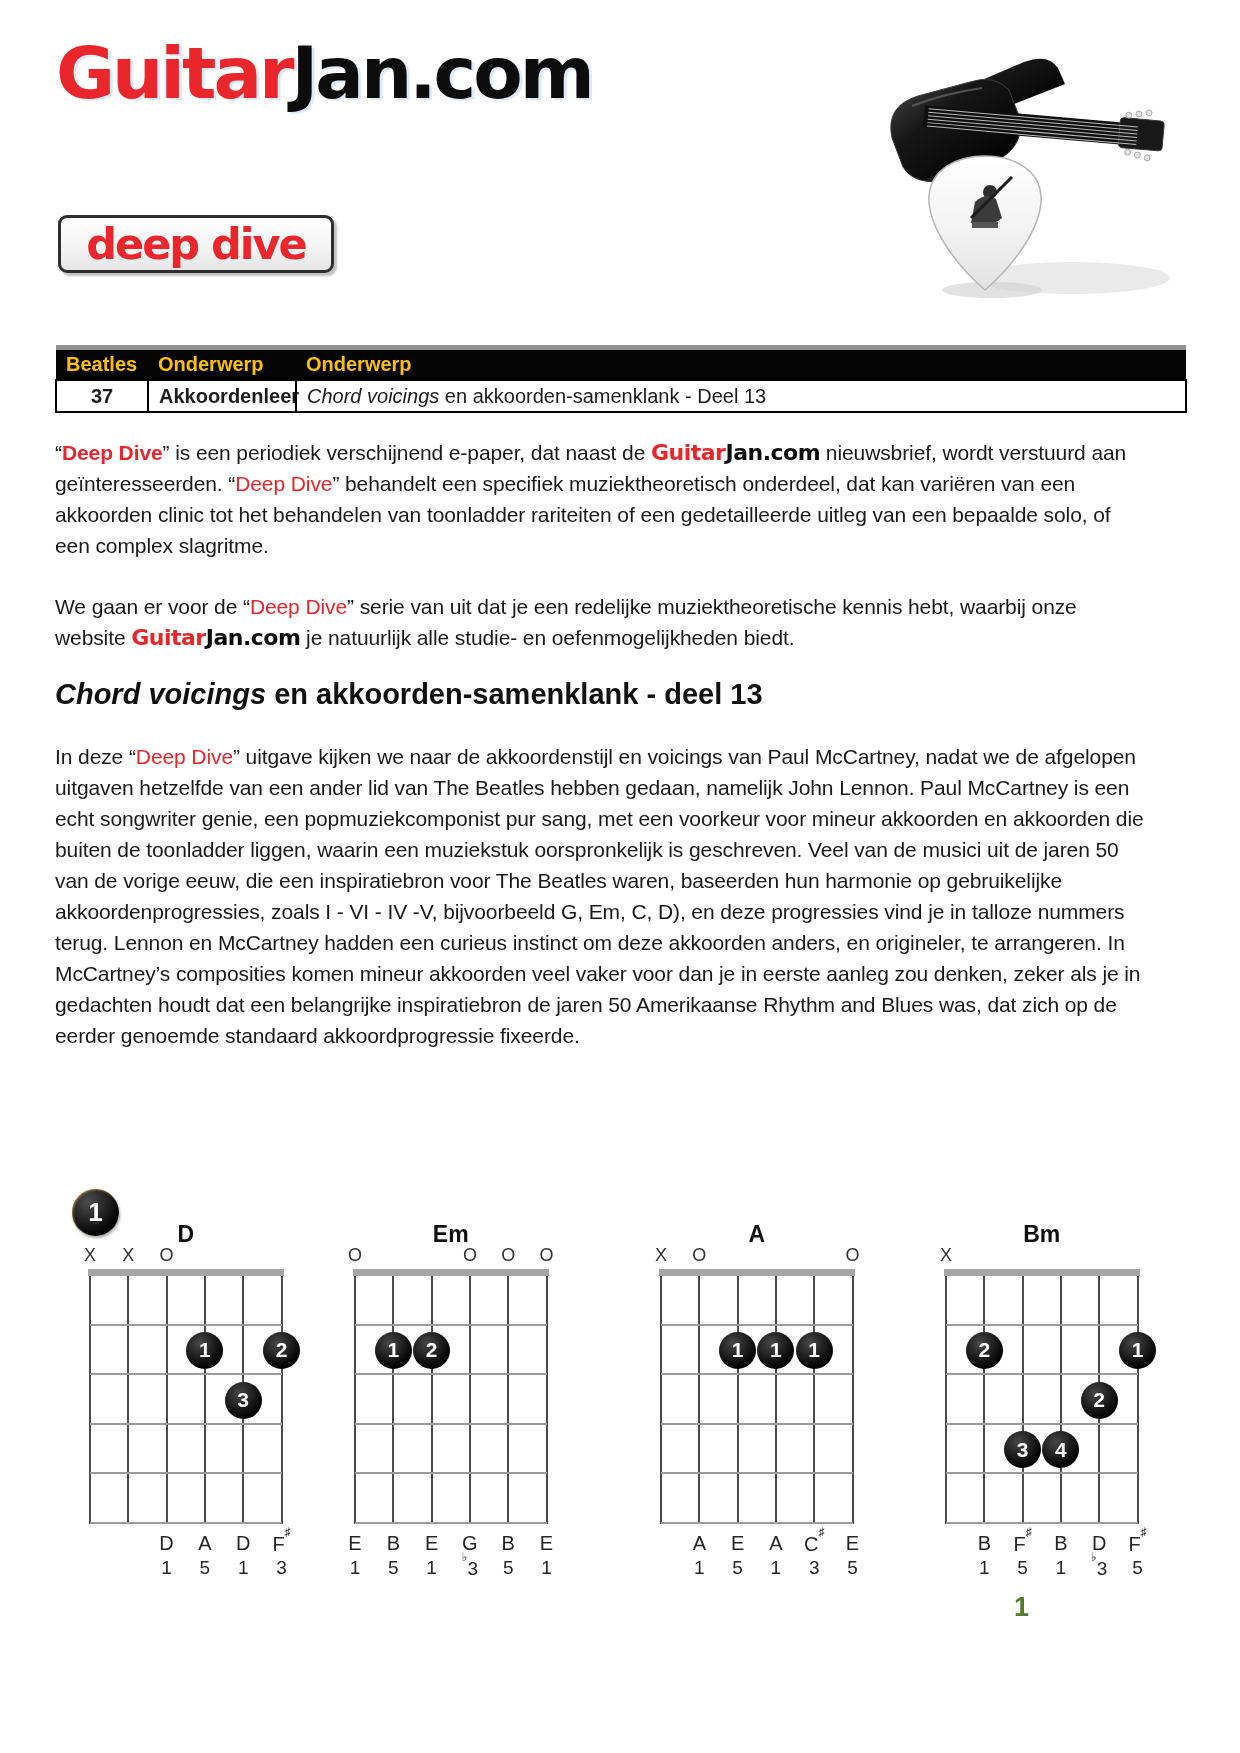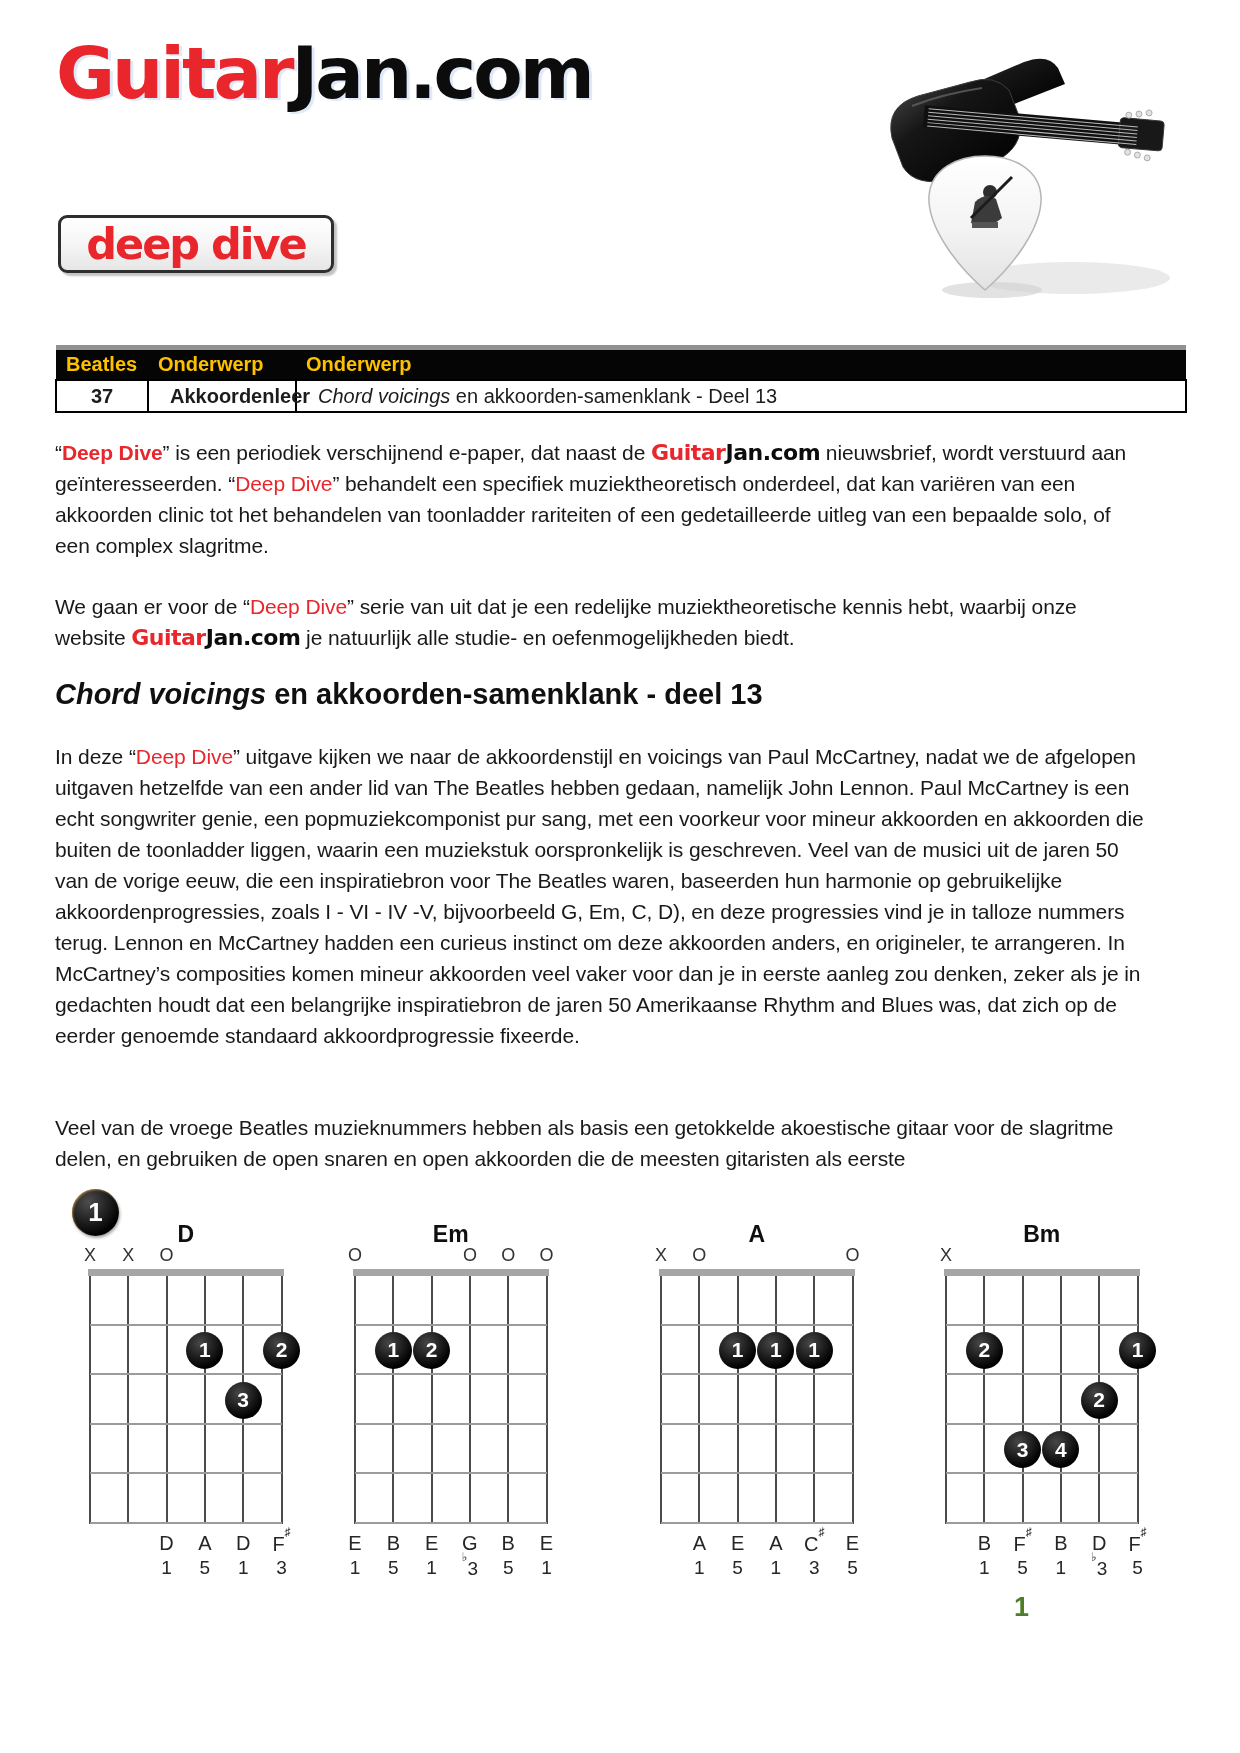--- a/index.html
+++ b/index.html
@@ -21,21 +21,21 @@
         box-shadow:3px 3px 2px #c3c3c3;display:flex;align-items:center;justify-content:center}
   .badge-box span{font-family:"DejaVu Sans",sans-serif;font-weight:bold;font-size:43px;
         letter-spacing:-2px;color:#e8262b}
   .guitar-art{position:absolute;left:872px;top:46px}
 
   
   .issue-table{position:absolute;left:55px;top:345px;width:1132px;border-collapse:collapse;
         font-size:20px;table-layout:fixed}
   .issue-table th{background:#050505;color:#ffc000;text-align:left;font-weight:bold;
         padding:3px 10px;height:28px;border-top:5px solid #919191}
-  .issue-table td{border:2px solid #000;background:#fff;height:32px;padding:2px 21px}
+  .issue-table td{border:2px solid #000;background:#fff;height:32px;padding:2px 10px}
   .issue-table td.c1{text-align:center;font-weight:bold}
   .issue-table td.c2{font-weight:bold}
   .it{font-style:italic}
 
   
   .para{position:absolute;left:55px;width:1092px;font-size:21px;line-height:31px;
         letter-spacing:-.1px;color:#191919}
   #p1{top:437px} #p2{top:591px} #p3{top:741px} #p4{top:1112px}
   .run-red{color:#e8262b}
   .run-bold{font-weight:bold}
@@ -153,21 +153,20 @@
       </tr>
     </tbody>
   </table>
 
   <div class="para" id="p1"><span>“</span><span class="run-red run-bold">Deep Dive</span><span>” is een periodiek verschijnend e-paper, dat naast de </span><span class="run-logo run-logo-red">Guitar</span><span class="run-logo run-logo-black">Jan.com</span><span> nieuwsbrief, wordt verstuurd aan geïnteresseerden. “</span><span class="run-red">Deep Dive</span><span>” behandelt een specifiek muziektheoretisch onderdeel, dat kan variëren van een akkoorden clinic tot het behandelen van toonladder rariteiten of een gedetailleerde uitleg van een bepaalde solo, of een complex slagritme.</span></div>
   <div class="para" id="p2"><span>We gaan er voor de “</span><span class="run-red">Deep Dive</span><span>” serie van uit dat je een redelijke muziektheoretische kennis hebt, waarbij onze website </span><span class="run-logo run-logo-red">Guitar</span><span class="run-logo run-logo-black">Jan.com</span><span> je natuurlijk alle studie- en oefenmogelijkheden biedt.</span></div>
 
   <h1 class="heading"><span class="it">Chord voicings</span><span> en akkoorden-samenklank - deel 13</span></h1>
 
   <div class="para" id="p3"><span>In deze “</span><span class="run-red">Deep Dive</span><span>” uitgave kijken we naar de akkoordenstijl en </span><span class="run-italic">voicings</span><span> van Paul McCartney, nadat we de afgelopen uitgaven hetzelfde van een ander lid van The Beatles hebben gedaan, namelijk John Lennon. Paul McCartney is een echt </span><span class="run-italic">songwriter</span><span> genie, een popmuziekcomponist pur sang, met een voorkeur voor mineur akkoorden en akkoorden die buiten de toonladder liggen, waarin een muziekstuk oorspronkelijk is geschreven. Veel van de musici uit de jaren 50 van de vorige eeuw, die een inspiratiebron voor The Beatles waren, baseerden hun harmonie op gebruikelijke akkoordenprogressies, zoals I - VI - IV -V, bijvoorbeeld G, Em, C, D), en deze progressies vind je in talloze nummers terug. Lennon en McCartney hadden een curieus instinct om deze akkoorden anders, en origineler, te arrangeren. In McCartney’s composities komen mineur akkoorden veel vaker voor dan je in eerste aanleg zou denken, zeker als je in gedachten houdt dat een belangrijke inspiratiebron de jaren 50 Amerikaanse </span><span class="run-italic">Rhythm and Blues</span><span> was, dat zich op de eerder genoemde standaard akkoordprogressie fixeerde.</span></div>
-  <div class="para" id="p4"><span>Veel van de vroege Beatles muzieknummers hebben als basis een getokkelde akoestische gitaar voor de slagritme delen, en gebruiken de open snaren en open akkoorden die de meesten gitaristen als eerste</span></div>
 
   <div class="fig-badge">1</div>
   <div id="chord-layer">
       <div class="chord-block" style="left: 35px; top: 1205px;">
         <div class="chord-title" style="left: 55px; top: 16px; width: 191.5px;">D</div>
         <div class="chord-marker" style="left: 41px; top: 40px; width: 28px;">X</div>
         <div class="chord-marker" style="left: 79.3px; top: 40px; width: 28px;">X</div>
         <div class="chord-marker" style="left: 117.6px; top: 40px; width: 28px;">O</div>
         <div class="chord-nut" style="left: 53px; top: 64px; width: 195.5px; height: 7px;"></div>
         <div class="chord-string" style="left: 54px; top: 71px; width: 2px; height: 248px;"></div>

